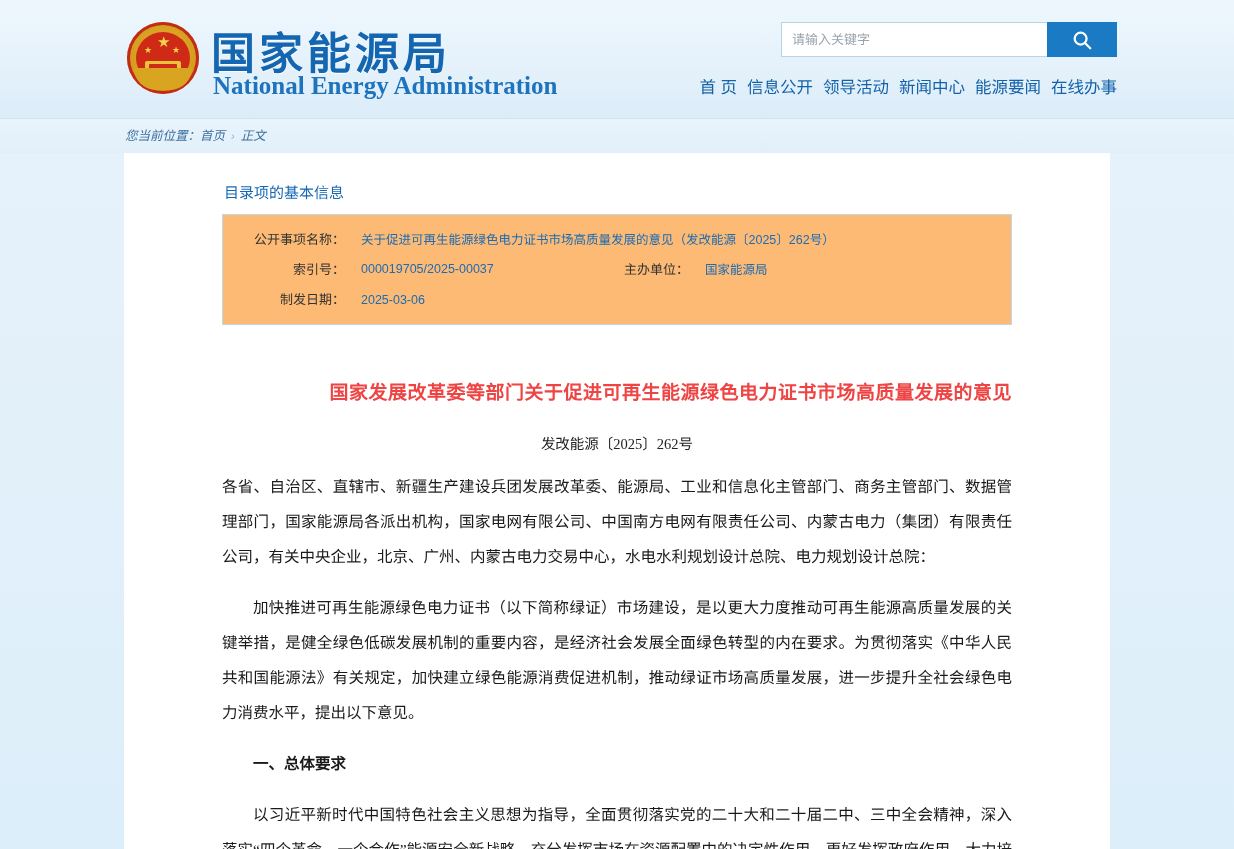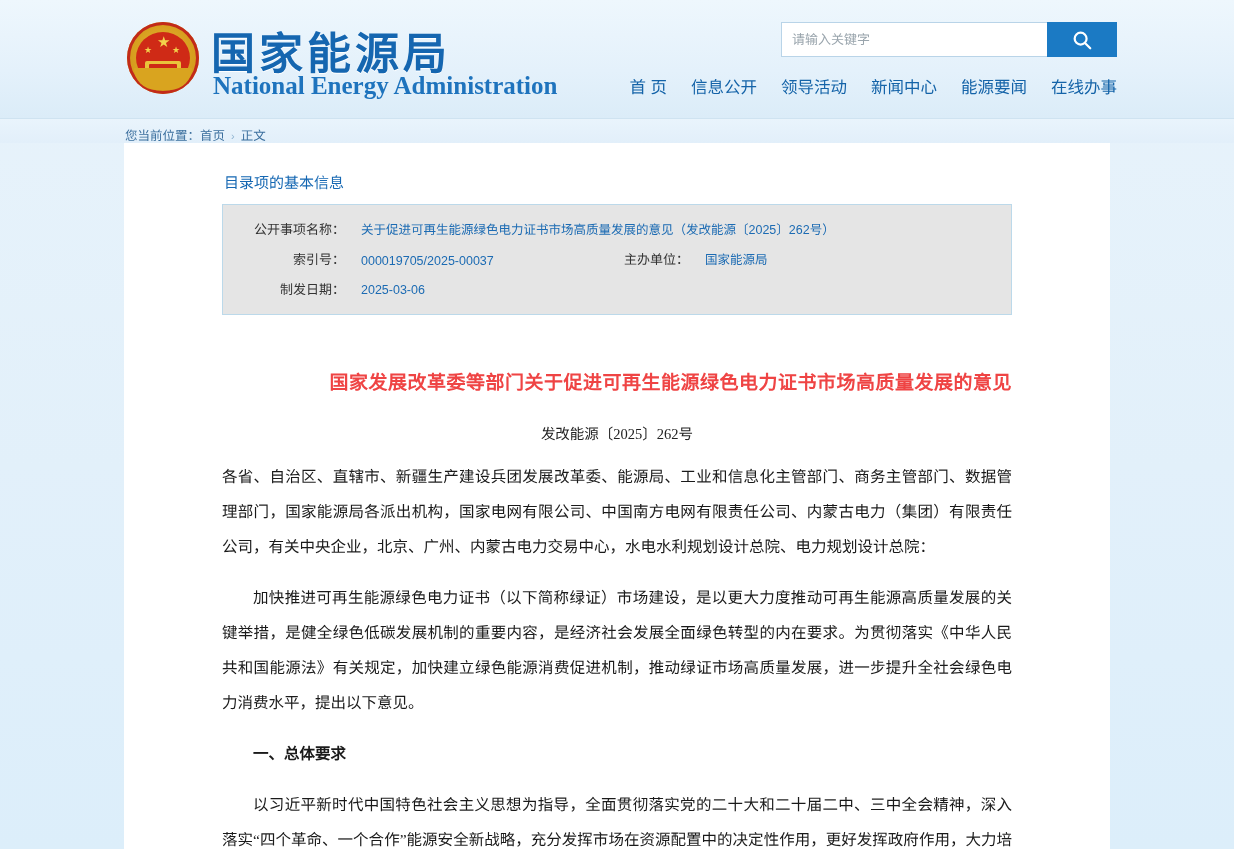--- a/index.html
+++ b/index.html
@@ -135,35 +135,36 @@
     align-items: center;
     justify-content: center;
   }
   .search-btn svg { display: block; }
 
   .nav {
     position: absolute;
     right: 0;
     top: 74px;
     display: flex;
-    gap: 24px;
+    gap: 10px;
     font-size: 16.5px;
     color: #1463a8;
   }
   .nav a {
     color: #1463a8;
     text-decoration: none;
     cursor: pointer;
     white-space: nowrap;
   }
 
   
   .crumb-band {
-    height: 24px;
+    height: 34px;
     background: linear-gradient(to bottom, #e9f4fc, #e2effa);
+    font-style: italic;
   }
   .crumb {
     width: 1000px;
     margin: 0 auto;
     height: 34px;
     line-height: 34px;
     font-size: 12.5px;
     color: #3b6f9e;
     padding-left: 8px;
     box-sizing: border-box;
@@ -188,21 +189,21 @@
 
   .meta-heading {
     font-size: 15px;
     font-weight: normal;
     color: #1668b3;
     margin: 0 0 12px 2px;
   }
 
   .meta-box {
     border: 1px solid #bcd9ea;
-    background: #e5e5e5;
+    background: #fdba74;
     padding: 14px 18px 16px 18px;
     box-sizing: border-box;
   }
   .meta-row {
     display: flex;
     align-items: baseline;
     margin-bottom: 11px;
     font-size: 13px;
   }
   .meta-row:last-child { margin-bottom: 0; }
@@ -210,21 +211,21 @@
     color: #333333;
     white-space: nowrap;
     font-size: 13px;
   }
   .meta-value {
     color: #1c6bb3;
     margin-left: 16px;
     font-size: 12.5px;
   }
   .meta-value.link { color: #1c6bb3; cursor: pointer; }
-  .meta-col-left { width: 370px; display: flex; align-items: flex-end; }
+  .meta-col-left { width: 370px; display: flex; align-items: center; }
   .meta-col-right { display: flex; align-items: baseline; }
   .lbl-w1 { width: 104px; text-align: right; }
   .lbl-w2 { width: 78px; text-align: right; }
 
   
   .article-title {
     text-align: right;
     font-size: 19px;
     font-weight: bold;
     color: #ef4444;

